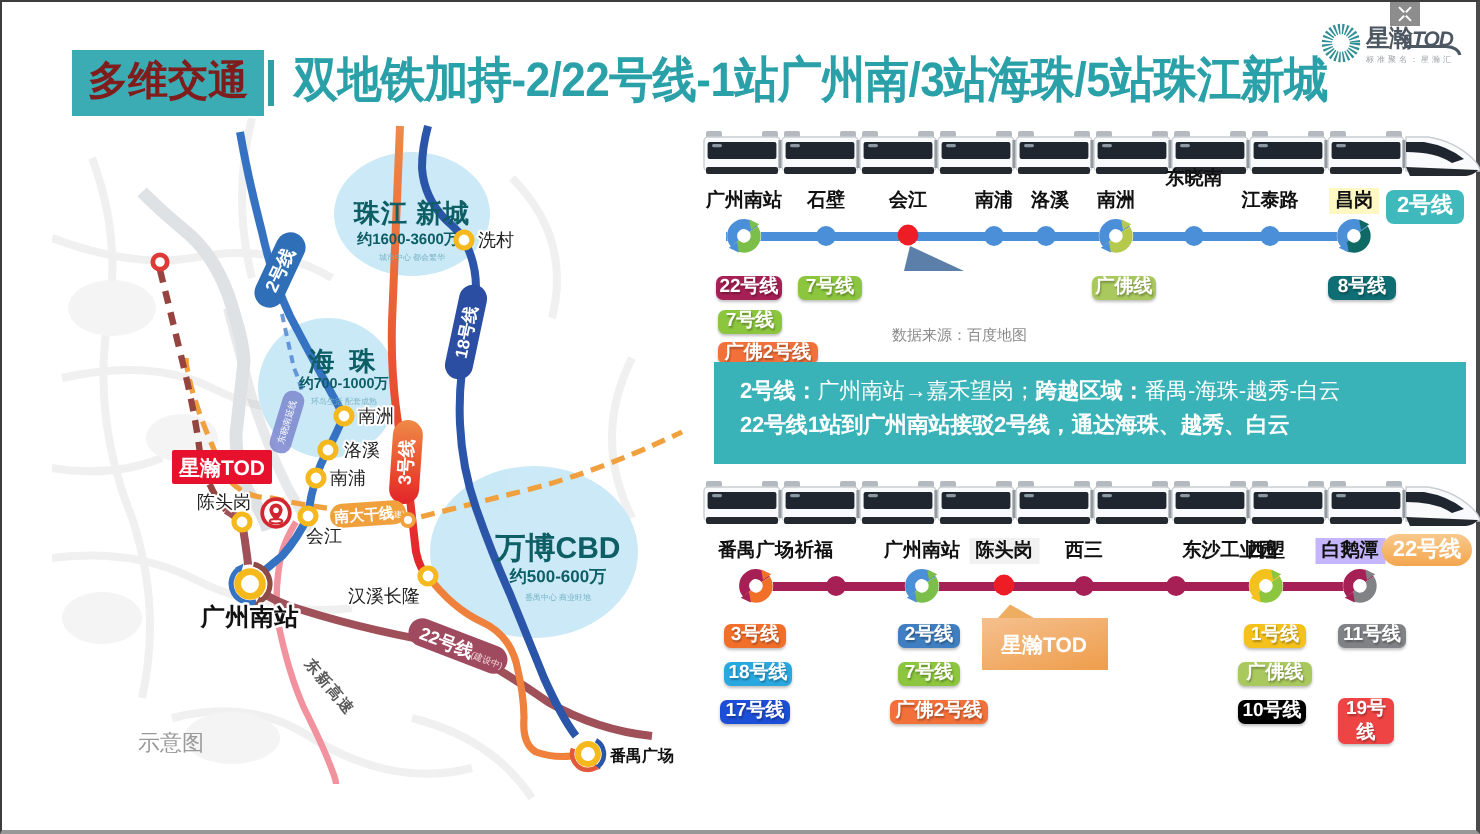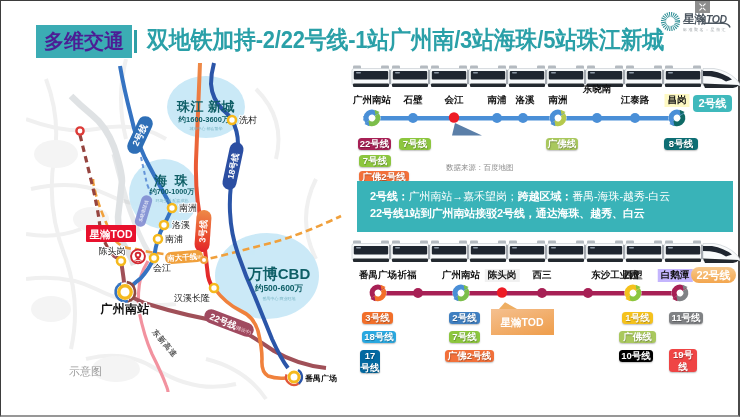--- a/index.html
+++ b/index.html
@@ -14,21 +14,21 @@
     line-height:11.5px;text-align:center;border-radius:3.5px;
     box-shadow:0 1px 1.5px rgba(0,0,0,.25);text-shadow:0.5px 1px 1px rgba(0,0,0,.3);}
   .stlab{position:absolute;font-weight:bold;font-size:9.5px;color:#111;
     white-space:nowrap;transform:translateX(-50%);}
 </style>
 </head>
 <body>
 <div id="slide">
 
   <div class="abs" style="left:35px;top:24px;width:96px;height:33px;background:#3bacb4;
-    color:#4c1d95;font-weight:bold;font-size:20px;text-align:center;line-height:33px;">多维交通</div>
+    color:#7f1d1d;font-weight:bold;font-size:20px;text-align:center;line-height:33px;">多维交通</div>
   <div class="abs" style="left:133px;top:29px;width:3px;height:23px;background:#2e9fa6;"></div>
   <div class="abs" style="left:146px;top:23px;color:#2aa0a8;font-weight:bold;font-size:22px;
     letter-spacing:-0.25px;white-space:nowrap;transform:scaleY(1.1);transform-origin:left top;">双地铁加持-2/22号线-1站广州南/3站海珠/5站珠江新城</div>
 
   <div class="abs" style="left:694px;top:0;width:15px;height:12px;background:#8f8f8f;"></div>
   <svg class="abs" style="left:694px;top:0px;" width="15" height="12" viewBox="0 0 17 14">
     <rect x="0" y="0" width="17" height="14" fill="#8d8d8d"></rect>
     <g stroke="#fff" stroke-width="1.2" fill="none">
       <path d="M5 3 L8 6 M12 3 L9 6 M5 11 L8 8 M12 11 L9 8"></path>
     </g>
@@ -302,21 +302,21 @@
   </svg>
 
   <div class="tagbox" style="left:361px;top:311px;width:31px;background:#f26f2a;">3号线</div>
   <div class="tagbox" style="left:448px;top:311px;width:31px;background:#3f7fc1;">2号线</div>
   <div class="tagbox" style="left:621px;top:311px;width:31px;background:#f5c21d;">1号线</div>
   <div class="tagbox" style="left:668px;top:311px;width:34px;background:#808285;">11号线</div>
   <div class="tagbox" style="left:361px;top:330px;width:34px;background:#29a8e0;">18号线</div>
   <div class="tagbox" style="left:448px;top:330px;width:31px;background:#8cc63e;">7号线</div>
   <div class="tagbox" style="left:618px;top:330px;width:37px;background:#a9c85e;">广佛线</div>
   <div class="tagbox" style="left:668px;top:348px;width:28px;background:#ef4444;">19号线</div>
-  <div class="tagbox" style="left:359px;top:349px;width:20px;background:#0369a1;">17号线</div>
+  <div class="tagbox" style="left:359px;top:349px;width:35px;background:#1d4ed8;">17号线</div>
   <div class="tagbox" style="left:444px;top:349px;width:49px;background:#f2703a;">广佛2号线</div>
   <div class="tagbox" style="left:618px;top:349px;width:34px;background:#000000;">10号线</div>
 
   <svg class="abs" style="left:486px;top:298px;" width="75" height="40" viewBox="0 0 75 40">
     <defs>
         <linearGradient id="calloutg2" x1="0" y1="0" x2="0.8" y2="1">
       <stop offset="0" stop-color="#f5c08f"></stop>
           <stop offset="1" stop-color="#efa050"></stop>
     </linearGradient>
       </defs>

